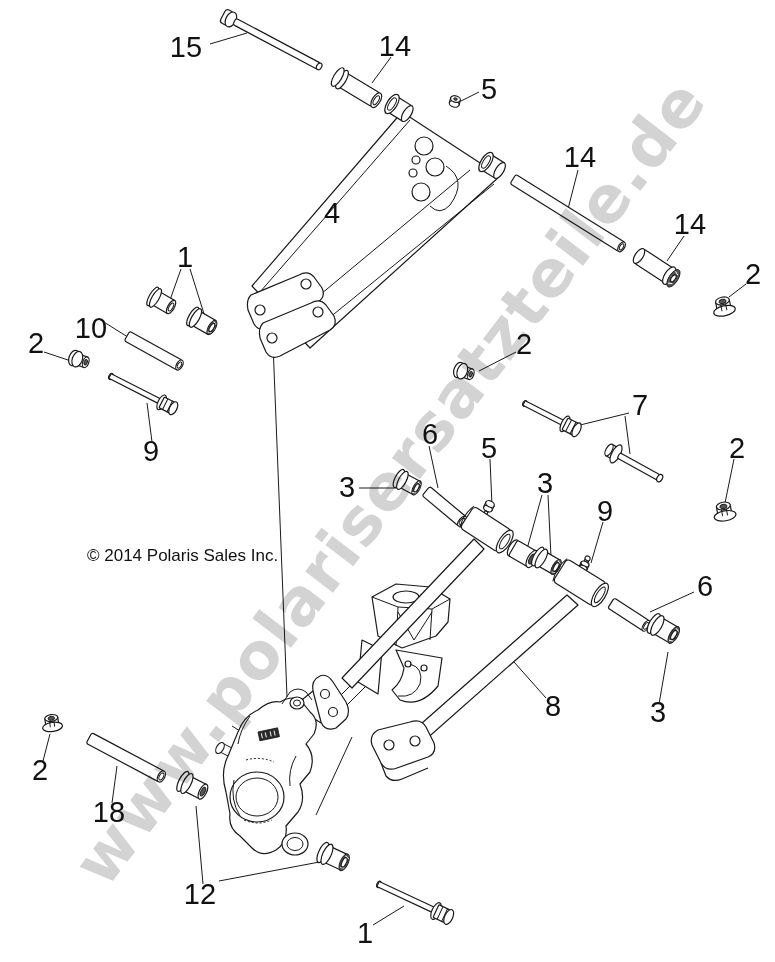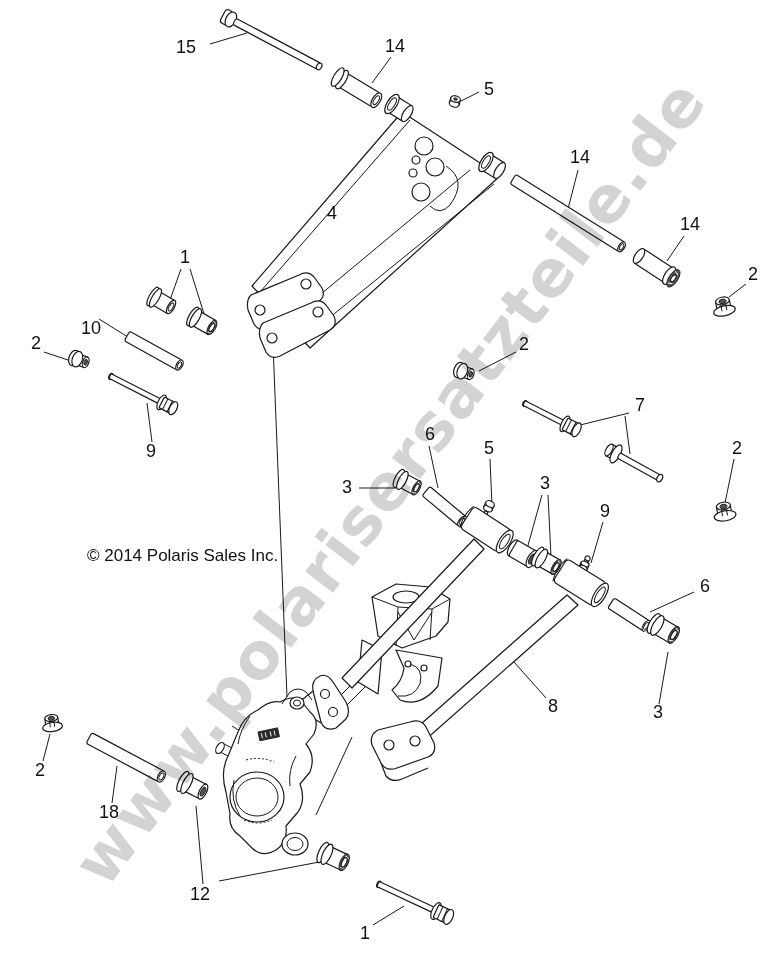--- a/index.html
+++ b/index.html
@@ -5,21 +5,21 @@
   html,body{margin:0;padding:0;background:#ffffff;}
   .stage{position:relative;width:775px;height:962px;background:#fff;overflow:hidden;
          font-family:"Liberation Sans","DejaVu Sans",sans-serif;}
   .stage svg{position:absolute;left:0;top:0;z-index:2;}
   .watermark{position:absolute;left:390px;top:482px;z-index:3;white-space:nowrap;
              transform:translate(-50%,-50%) rotate(-52.6deg);
              font-family:"DejaVu Sans","Liberation Sans",sans-serif;
              font-weight:bold;font-size:64px;letter-spacing:2px;color:#d3d3d3;
              mix-blend-mode:multiply;pointer-events:none;}
   .copyright{position:absolute;left:87px;top:546px;z-index:4;font-size:17px;color:#111;}
-  .callout{position:absolute;z-index:5;font-size:18px;color:#111;
+  .callout{position:absolute;z-index:5;font-size:29px;color:#111;
            transform:translate(-50%,-50%);line-height:1;}
   
   .p{fill:#fff;stroke:#1a1a1a;stroke-width:1.2;stroke-linejoin:round;}
   .l{fill:none;stroke:#1a1a1a;stroke-width:1;}
   .d{fill:#555;stroke:#1a1a1a;stroke-width:0.9;}
   .w{fill:none;stroke:#fff;stroke-width:0.9;}
 </style>
 </head>
 <body>
 

